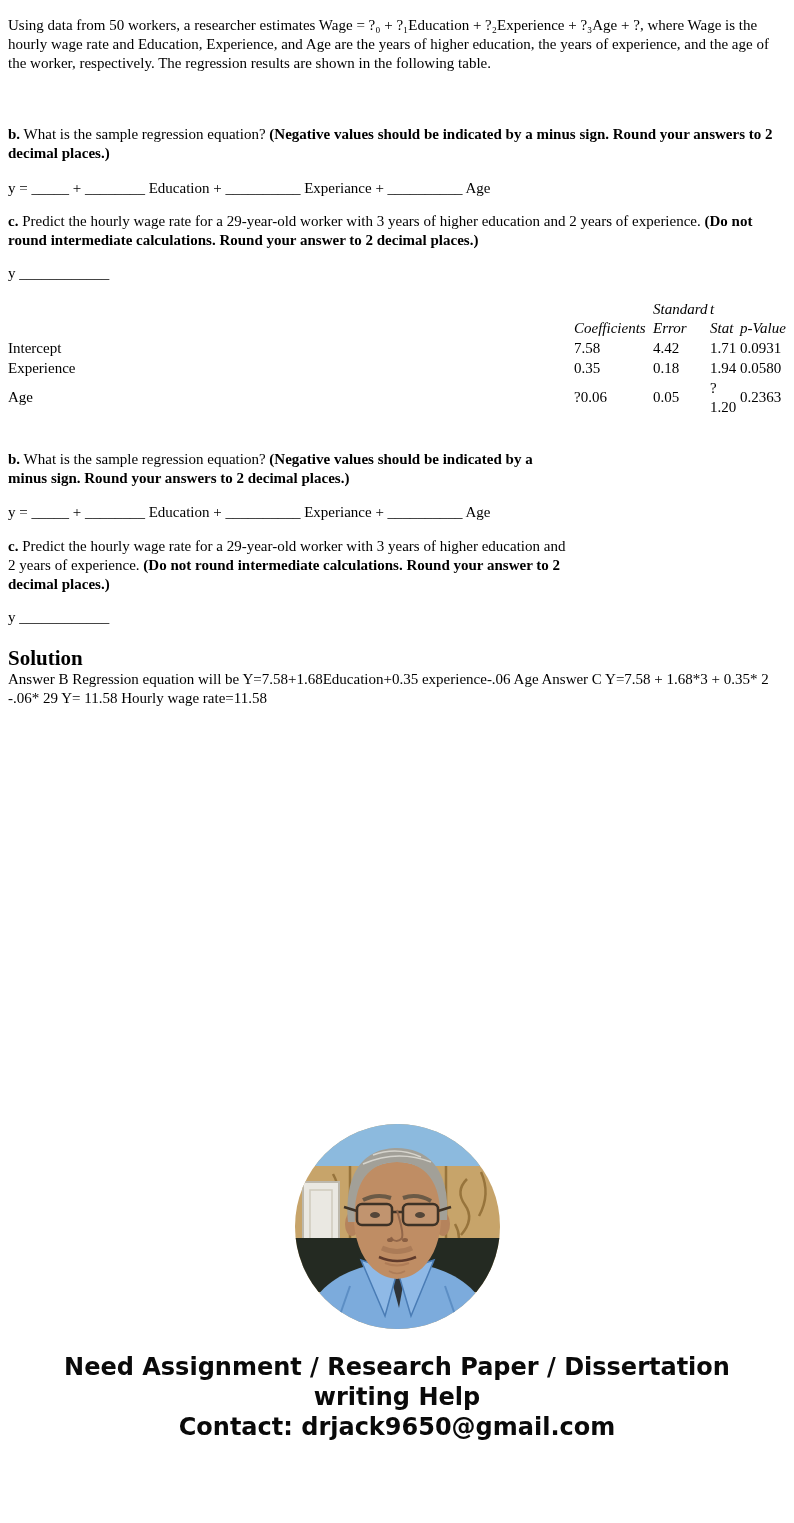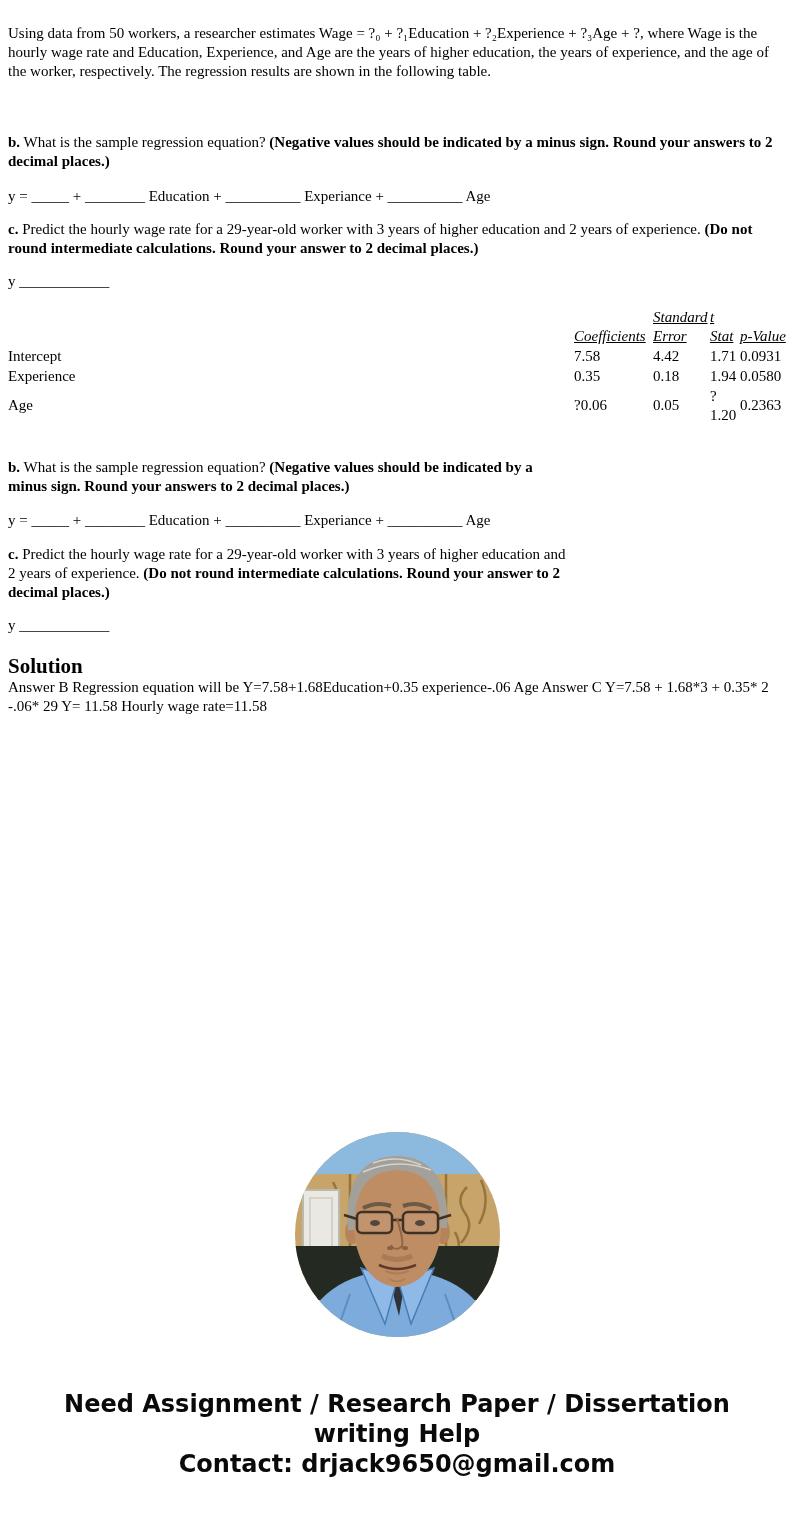--- a/index.html
+++ b/index.html
@@ -6,21 +6,21 @@
   body {
     width: 794px;
     height: 1523px;
     background: #ffffff;
     color: #000000;
     font-family: "Liberation Serif", serif;
     font-size: 15px;
     line-height: 19px;
     overflow: hidden;
   }
-  .page { padding: 24px 8px 0 8px; }
+  .page { padding: 16px 8px 0 8px; }
 
   .intro { margin: 0; }
 
   .q-bold { font-weight: bold; }
 
   .qb1 { margin-top: 52px; }
   .eq1 { margin-top: 16px; }
   .qc1 { margin-top: 14px; }
   .yline1 { margin-top: 14px; }
 
@@ -29,21 +29,20 @@
     width: 778px;
     border-collapse: collapse;
     table-layout: fixed;
   }
   table.regression th {
     font-style: italic;
     font-weight: normal;
     text-align: left;
     vertical-align: bottom;
     padding: 0.5px 0;
-    text-decoration: underline;
   }
   table.regression td {
     vertical-align: middle;
     padding: 0.5px 0;
     margin-top: 17px;
   }
   col.c-label { width: 566px; }
   col.c-coef  { width: 79px; }
   col.c-se    { width: 57px; }
   col.c-t     { width: 30px; }
@@ -63,21 +62,21 @@
   .solution-text { margin-top: 0; }
 
   .avatar-wrap {
     margin-top: 416px;
     height: 205px;
     text-align: center;
   }
   .avatar-wrap svg { display: inline-block; }
 
   .banner {
-    margin-top: 52px;
+    margin-top: 23px;
     text-align: center;
     font-family: "DejaVu Sans", sans-serif;
     font-weight: bold;
     font-size: 24px;
     line-height: 30px;
     color: #0a0a0a;
   }
 </style>
 </head>
 <body>

